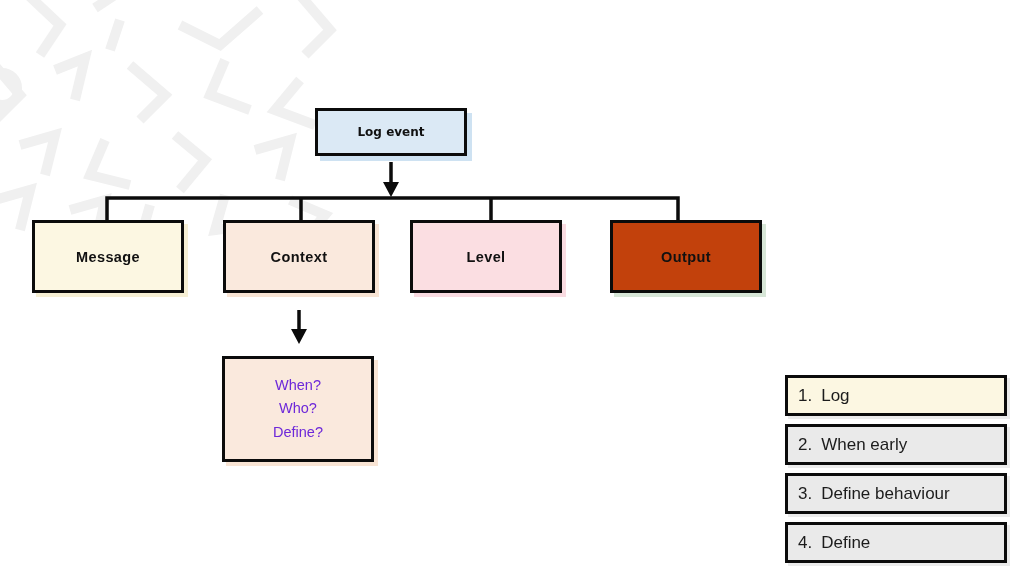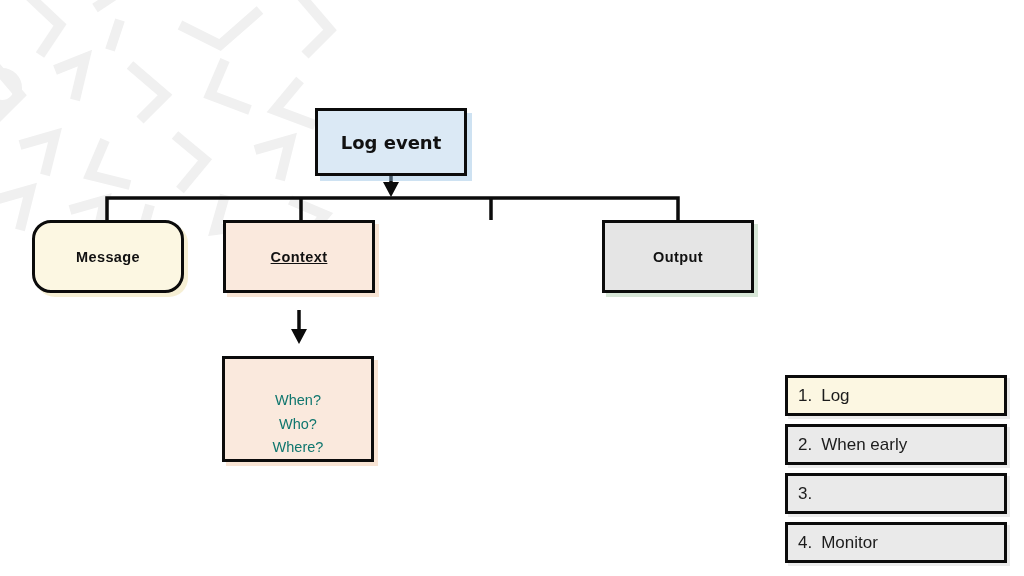--- a/index.html
+++ b/index.html
@@ -25,44 +25,43 @@
   }
   .node {
     position: absolute;
     border: 3px solid #0b0b0b;
     display: flex;
     align-items: center;
     justify-content: center;
     text-align: center;
   }
   .node-root {
-    left: 315px; top: 108px; width: 152px; height: 68px;
+    left: 315px; top: 108px; width: 152px; height: 48px;
     font-family: "DejaVu Sans", sans-serif;
     font-weight: bold;
-    font-size: 18px;
+    font-size: 12px;
     box-shadow: 5px 5px 0 0 rgba(147, 190, 227, 0.45);
   }
   .node-child {
     top: 220px; width: 152px; height: 73px;
     font-weight: bold;
     font-size: 14.5px;
     letter-spacing: 0.4px;
   }
   .node-message { left: 32px;  box-shadow: 4px 4px 0 0 rgba(226, 203, 112, 0.30); }
   .node-context { left: 223px; box-shadow: 4px 4px 0 0 rgba(235, 178, 131, 0.35); }
   .node-level   { left: 410px; box-shadow: 4px 4px 0 0 rgba(238, 152, 168, 0.35); }
   .node-output  { left: 602px; box-shadow: 4px 4px 0 0 rgba(140, 184, 140, 0.35); }
   .node-detail {
     left: 222px; top: 356px; width: 152px; height: 106px;
     font-weight: normal;
     font-size: 14.5px;
     line-height: 1.6;
-    color: #0f766e;
+    color: #6d28d9;
     box-shadow: 4px 4px 0 0 rgba(235, 178, 131, 0.35);
-    align-items: flex-end;
   }
   .steps {
     position: absolute;
     left: 785px; top: 375px; width: 222px;
   }
   .step-item {
     width: 100%;
     height: 41px;
     border: 3px solid #0b0b0b;
     margin-bottom: 8px;
@@ -117,52 +116,56 @@
     <g fill="#0b0b0b" stroke="none">
       <polygon points="391,197 383,182 399,182"></polygon>
       <polygon points="299,344 291,329 307,329"></polygon>
     </g>
   </svg>
 
   <div class="node node-root" style="background-color: rgb(219, 233, 245);">
     <span>Log event</span>
   </div>
 
-  <div class="node node-child node-message" style="background-color: rgb(252, 247, 226); border-radius: 19px;">
+  <div class="node node-child node-message" style="background-color: rgb(252, 247, 226);">
     <span>Message</span>
   </div>
 
-  <div class="node node-child node-context" style="background-color: rgb(250, 233, 221); text-decoration: underline;">
+  <div class="node node-child node-context" style="background-color: rgb(250, 233, 221);">
     <span>Context</span>
   </div>
 
+  <div class="node node-child node-level" style="background-color: rgb(251, 222, 226);">
+    <span>Level</span>
+  </div>
 
-  <div class="node node-child node-output" style="background-color: #e5e5e5;">
+  <div class="node node-child node-output" style="background-color: #c2410c; margin-left: 8px;">
     <span>Output</span>
   </div>
 
   <div class="node node-detail" style="background-color: rgb(250, 233, 221);">
     <div>
       <div>When?</div>
       <div>Who?</div>
-      <div>Where?</div>
+      <div>Define?</div>
     </div>
   </div>
 
   <div class="steps">
     <div class="step-item" style="background-color: rgb(252, 247, 226);">
       <span class="step-num">1.</span>
       <span class="step-label">Log</span>
     </div>
     <div class="step-item" style="background-color: rgb(234, 234, 234);">
       <span class="step-num">2.</span>
       <span class="step-label">When early</span>
     </div>
     <div class="step-item" style="background-color: rgb(234, 234, 234);">
       <span class="step-num">3.</span>
+      <span class="step-label">Define behaviour</span>
     </div>
     <div class="step-item" style="background-color: rgb(234, 234, 234);">
       <span class="step-num">4.</span>
-      <span class="step-label">Monitor</span>
+      <span class="step-label">Define</span>
     </div>
   </div>
 
 </div>
 
 </body></html>

